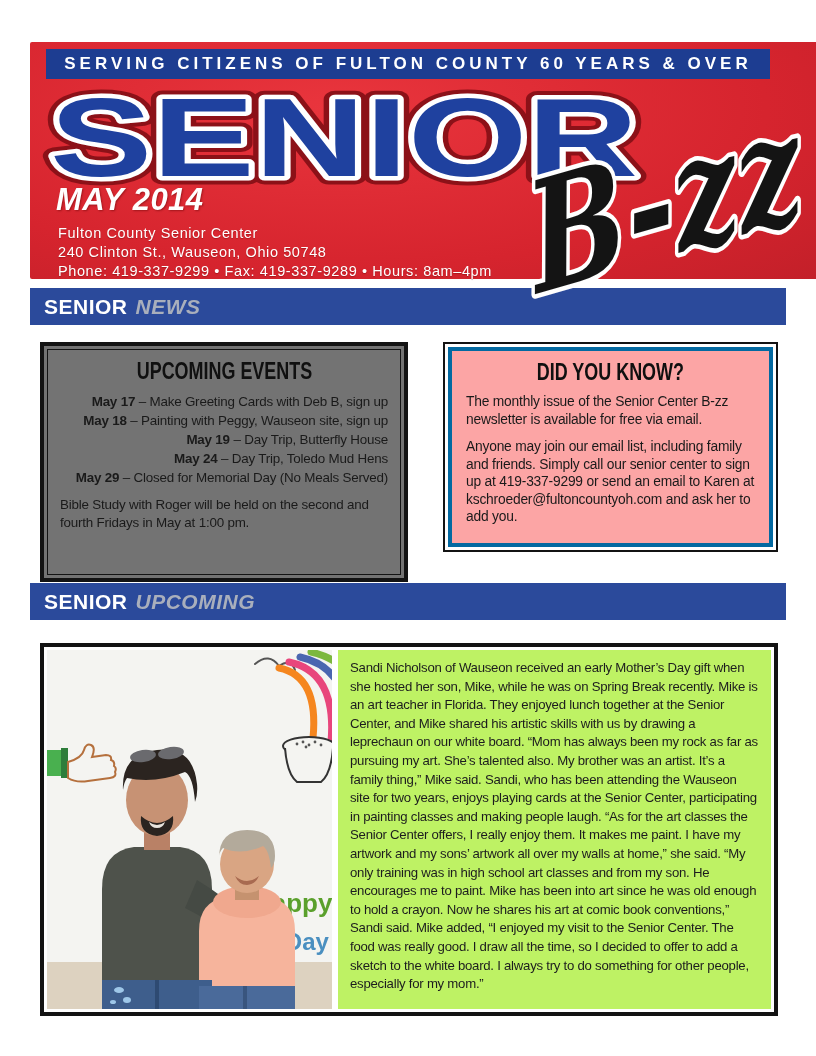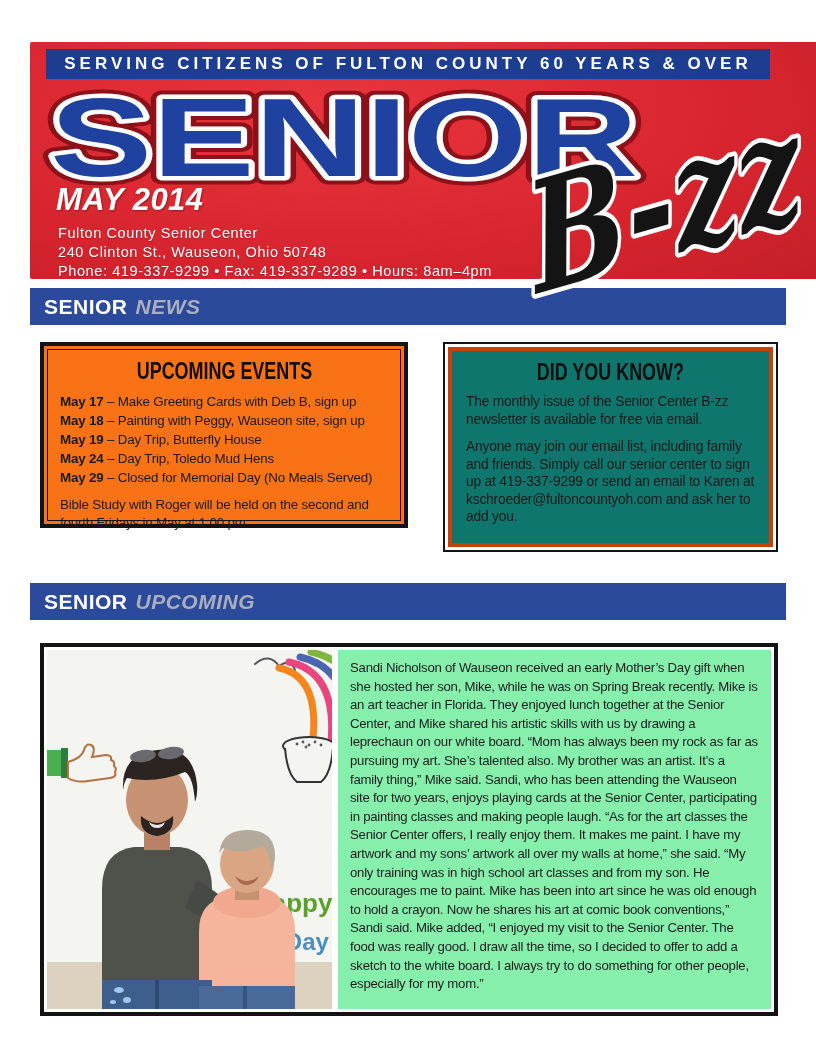--- a/index.html
+++ b/index.html
@@ -23,41 +23,41 @@
 
   
   .section-bar{position:absolute;left:30px;width:756px;height:37px;background:#2b4a9b;
                display:flex;align-items:center;padding-left:14px;box-sizing:border-box;}
   .bar-news{top:288px;}
   .bar-spot{top:583px;}
   .lab-main{color:#ffffff;font-weight:bold;font-size:21px;letter-spacing:0.5px;}
   .lab-sub{color:#a9afbc;font-weight:bold;font-style:italic;font-size:21px;margin-left:8px;letter-spacing:0.5px;}
 
   
-  .events-box{position:absolute;left:40px;top:342px;width:368px;height:186px;box-sizing:border-box;
-              background:#f97316;border:4px solid #131313;padding:3px;}
+  .events-box{position:absolute;left:40px;top:342px;width:368px;height:240px;box-sizing:border-box;
+              background:#737373;border:4px solid #131313;padding:3px;}
   .events-inner{border:1px solid #131313;height:100%;box-sizing:border-box;padding:4px 12px 0 12px;}
   .box-title{text-align:center;margin:4px 0 7px 0;}
   .box-title span{display:inline-block;transform:scaleX(0.78);transform-origin:center;
                   font-size:23px;font-weight:800;letter-spacing:0px;color:#101010;}
-  .event-row{font-size:13.4px;line-height:19px;letter-spacing:-0.2px;color:#1a1a1a;white-space:nowrap;}
+  .event-row{font-size:13.4px;line-height:19px;letter-spacing:-0.2px;color:#1a1a1a;white-space:nowrap;text-align:right;}
   .ev-date{font-weight:bold;}
   .events-note{margin-top:9px;font-size:13.4px;line-height:18px;letter-spacing:-0.2px;color:#1a1a1a;}
 
   .know-box{position:absolute;left:443px;top:342px;width:335px;height:210px;box-sizing:border-box;
             background:#ffffff;border:2px solid #131313;padding:3px;}
-  .know-inner{border:4px solid #c2410c;height:100%;box-sizing:border-box;padding:4px 14px 0 14px;background:#0f766e;}
+  .know-inner{border:4px solid #0369a1;height:100%;box-sizing:border-box;padding:4px 14px 0 14px;background:#fca5a5;}
   .know-p{font-size:13.8px;line-height:17.5px;letter-spacing:-0.2px;color:#1a1a1a;margin:0 0 10px 0;}
 
   
   .spot-box{position:absolute;left:40px;top:643px;width:738px;height:373px;box-sizing:border-box;
             background:#ffffff;border:4px solid #131313;padding:3px;display:flex;gap:6px;}
   .photo-wrap{width:285px;height:100%;flex:0 0 auto;background:#f5f5f3;}
   .photo-wrap svg{display:block;}
-  .spot-text{flex:1 1 auto;background:#86efac;box-sizing:border-box;padding:9px 12px;}
+  .spot-text{flex:1 1 auto;background:#bef264;box-sizing:border-box;padding:9px 12px;}
   .spot-text p{margin:0;font-size:13.2px;line-height:18.6px;letter-spacing:-0.25px;color:#1c1c1e;}
 </style>
 </head>
 <body>
 
 <div class="page">
 
   <div class="banner">
     <div class="tagline">SERVING CITIZENS OF FULTON COUNTY 60 YEARS &amp; OVER</div>
 

